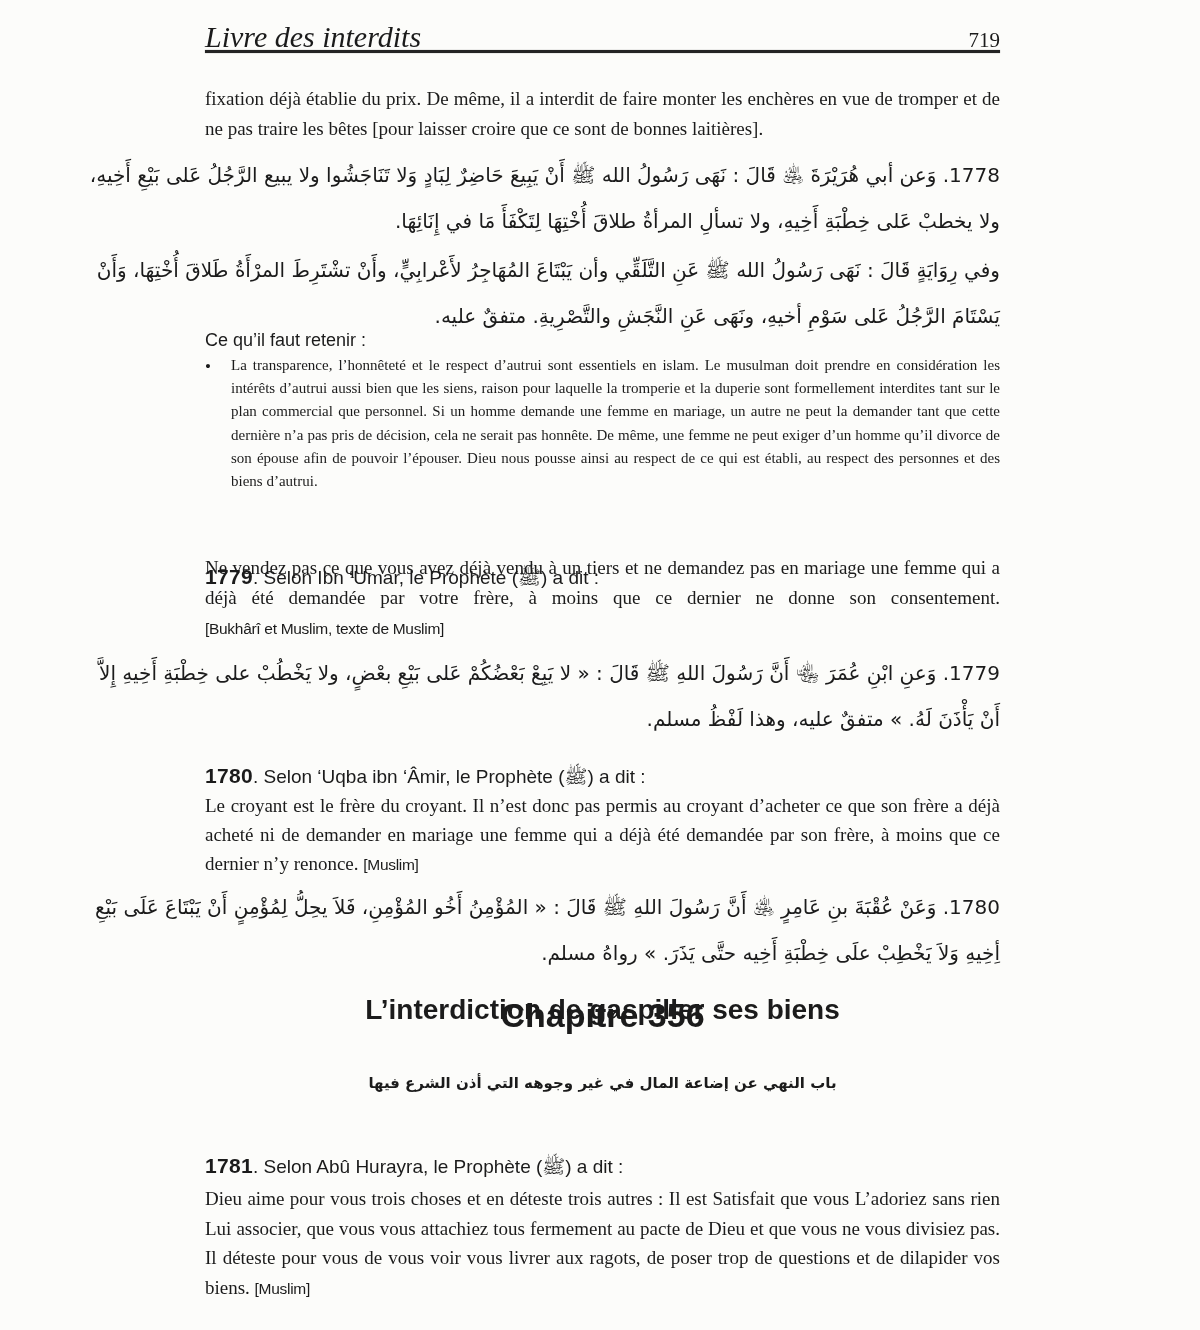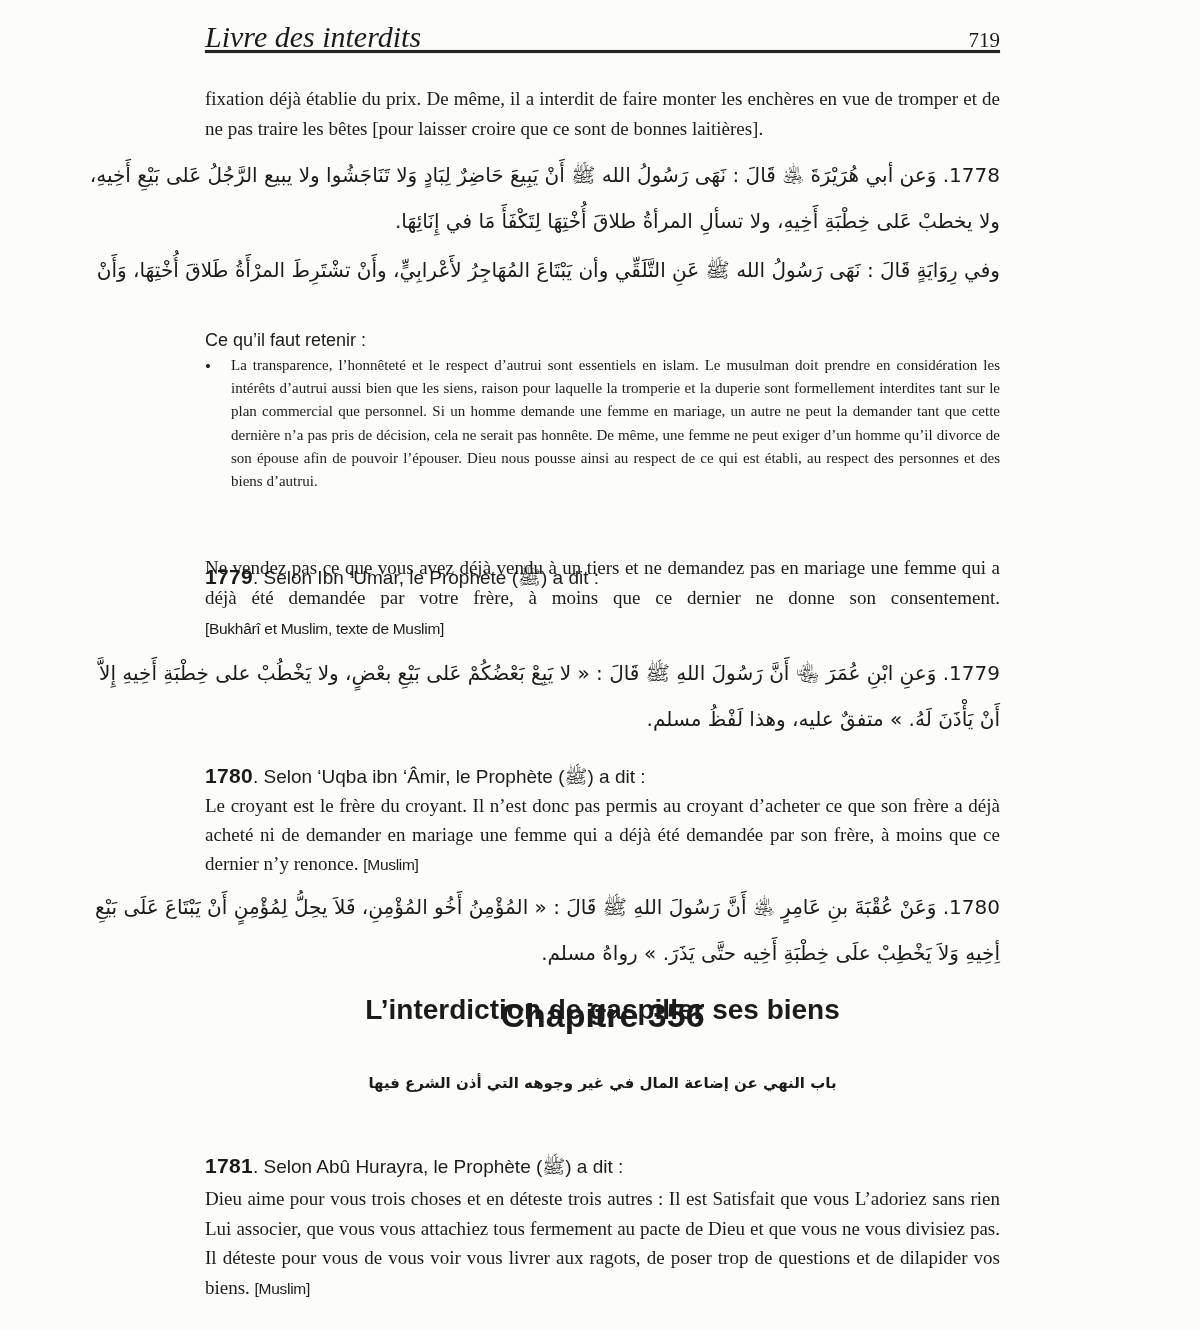--- a/index.html
+++ b/index.html
@@ -71,20 +71,21 @@
 
   <div class="blk body-txt" style="top:84px;">fixation déjà établie du prix. De même, il a interdit de faire monter les enchères en vue de tromper et de ne pas traire les bêtes [pour laisser croire que ce sont de bonnes laitières].</div>
 
   <div class="blk arabic" style="top:152px;">
     <div class="ar-l1">1778. وَعن أبي هُرَيْرَةَ ﵁ قَالَ : نَهَى رَسُولُ الله ﷺ أَنْ يَبِيعَ حَاضِرٌ لِبَادٍ وَلا تَنَاجَشُوا ولا يبيع الرَّجُلُ عَلى بَيْعِ أَخِيهِ،</div>
     <div class="ar-l2">ولا يخطبْ عَلى خِطْبَةِ أَخِيهِ، ولا تسألِ المرأةُ طلاقَ أُخْتِهَا لِتَكْفَأَ مَا في إِنَائِهَا.</div>
   </div>
 
   <div class="blk arabic" style="top:247px;">
     <div class="ar-l1">وفي رِوَايَةٍ قَالَ : نَهَى رَسُولُ الله ﷺ عَنِ التَّلَقِّي وأن يَبْتَاعَ المُهَاجِرُ لأَعْرابِيٍّ، وأَنْ تشْتَرِطَ المرْأَةُ طَلاقَ أُخْتِهَا، وَأَنْ</div>
+    <div class="ar-l2">يَسْتَامَ الرَّجُلُ عَلى سَوْمِ أخيهِ، ونَهَى عَنِ النَّجَشِ والتَّصْرِيةِ. متفقٌ عليه.</div>
   </div>
 
   <div class="blk retenir-label" style="top:330px;">Ce qu’il faut retenir :</div>
   <div class="blk bullet-row" style="top:354px;">
     <span class="bullet-dot">•</span>
     <span class="bullet-txt">La transparence, l’honnêteté et le respect d’autrui sont essentiels en islam. Le musulman doit prendre en considération les intérêts d’autrui aussi bien que les siens, raison pour laquelle la tromperie et la duperie sont formellement interdites tant sur le plan commercial que personnel. Si un homme demande une femme en mariage, un autre ne peut la demander tant que cette dernière n’a pas pris de décision, cela ne serait pas honnête. De même, une femme ne peut exiger d’un homme qu’il divorce de son épouse afin de pouvoir l’épouser. Dieu nous pousse ainsi au respect de ce qui est établi, au respect des personnes et des biens d’autrui.</span>
   </div>
 
   <div class="blk h-head" style="top:524px;margin-top:41px;">
     <span class="h-num">1779</span><span>. Selon Ibn ‘Umar, le Prophète (ﷺ) a dit :</span>

